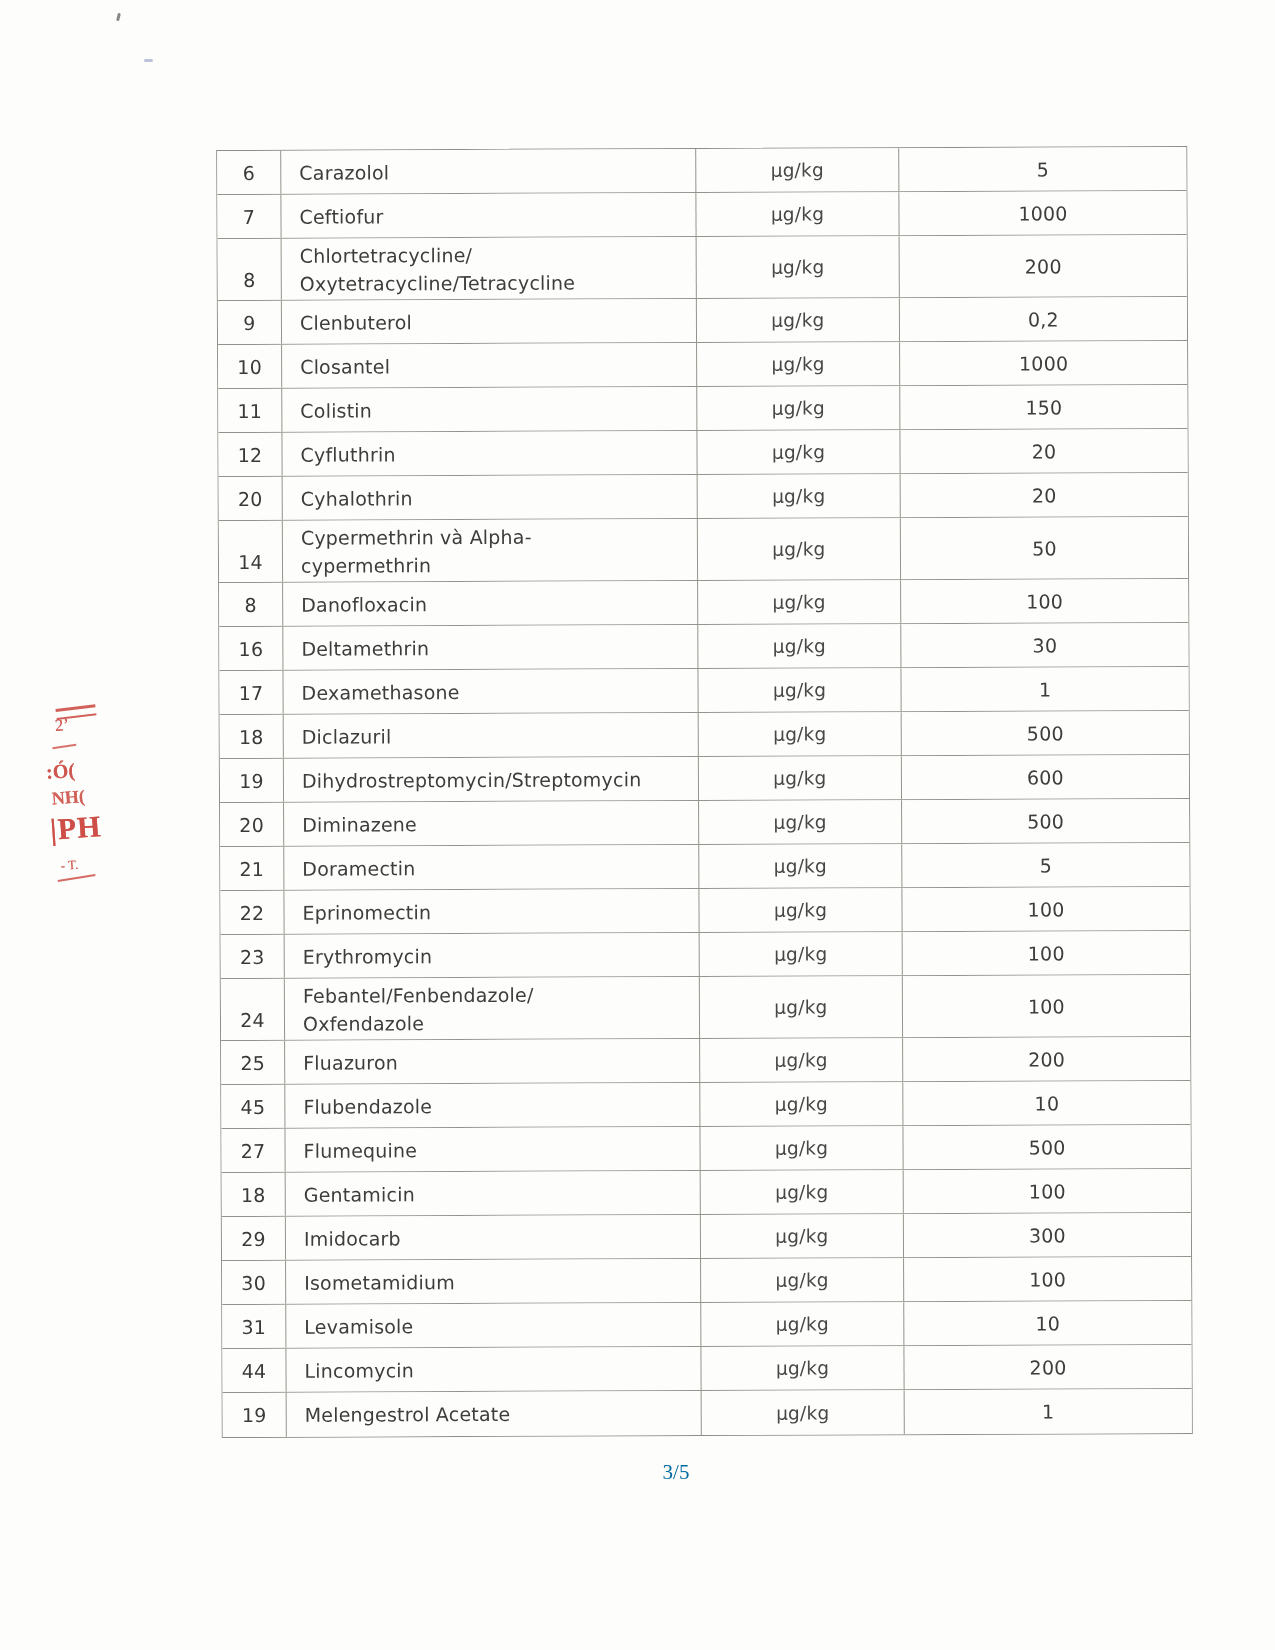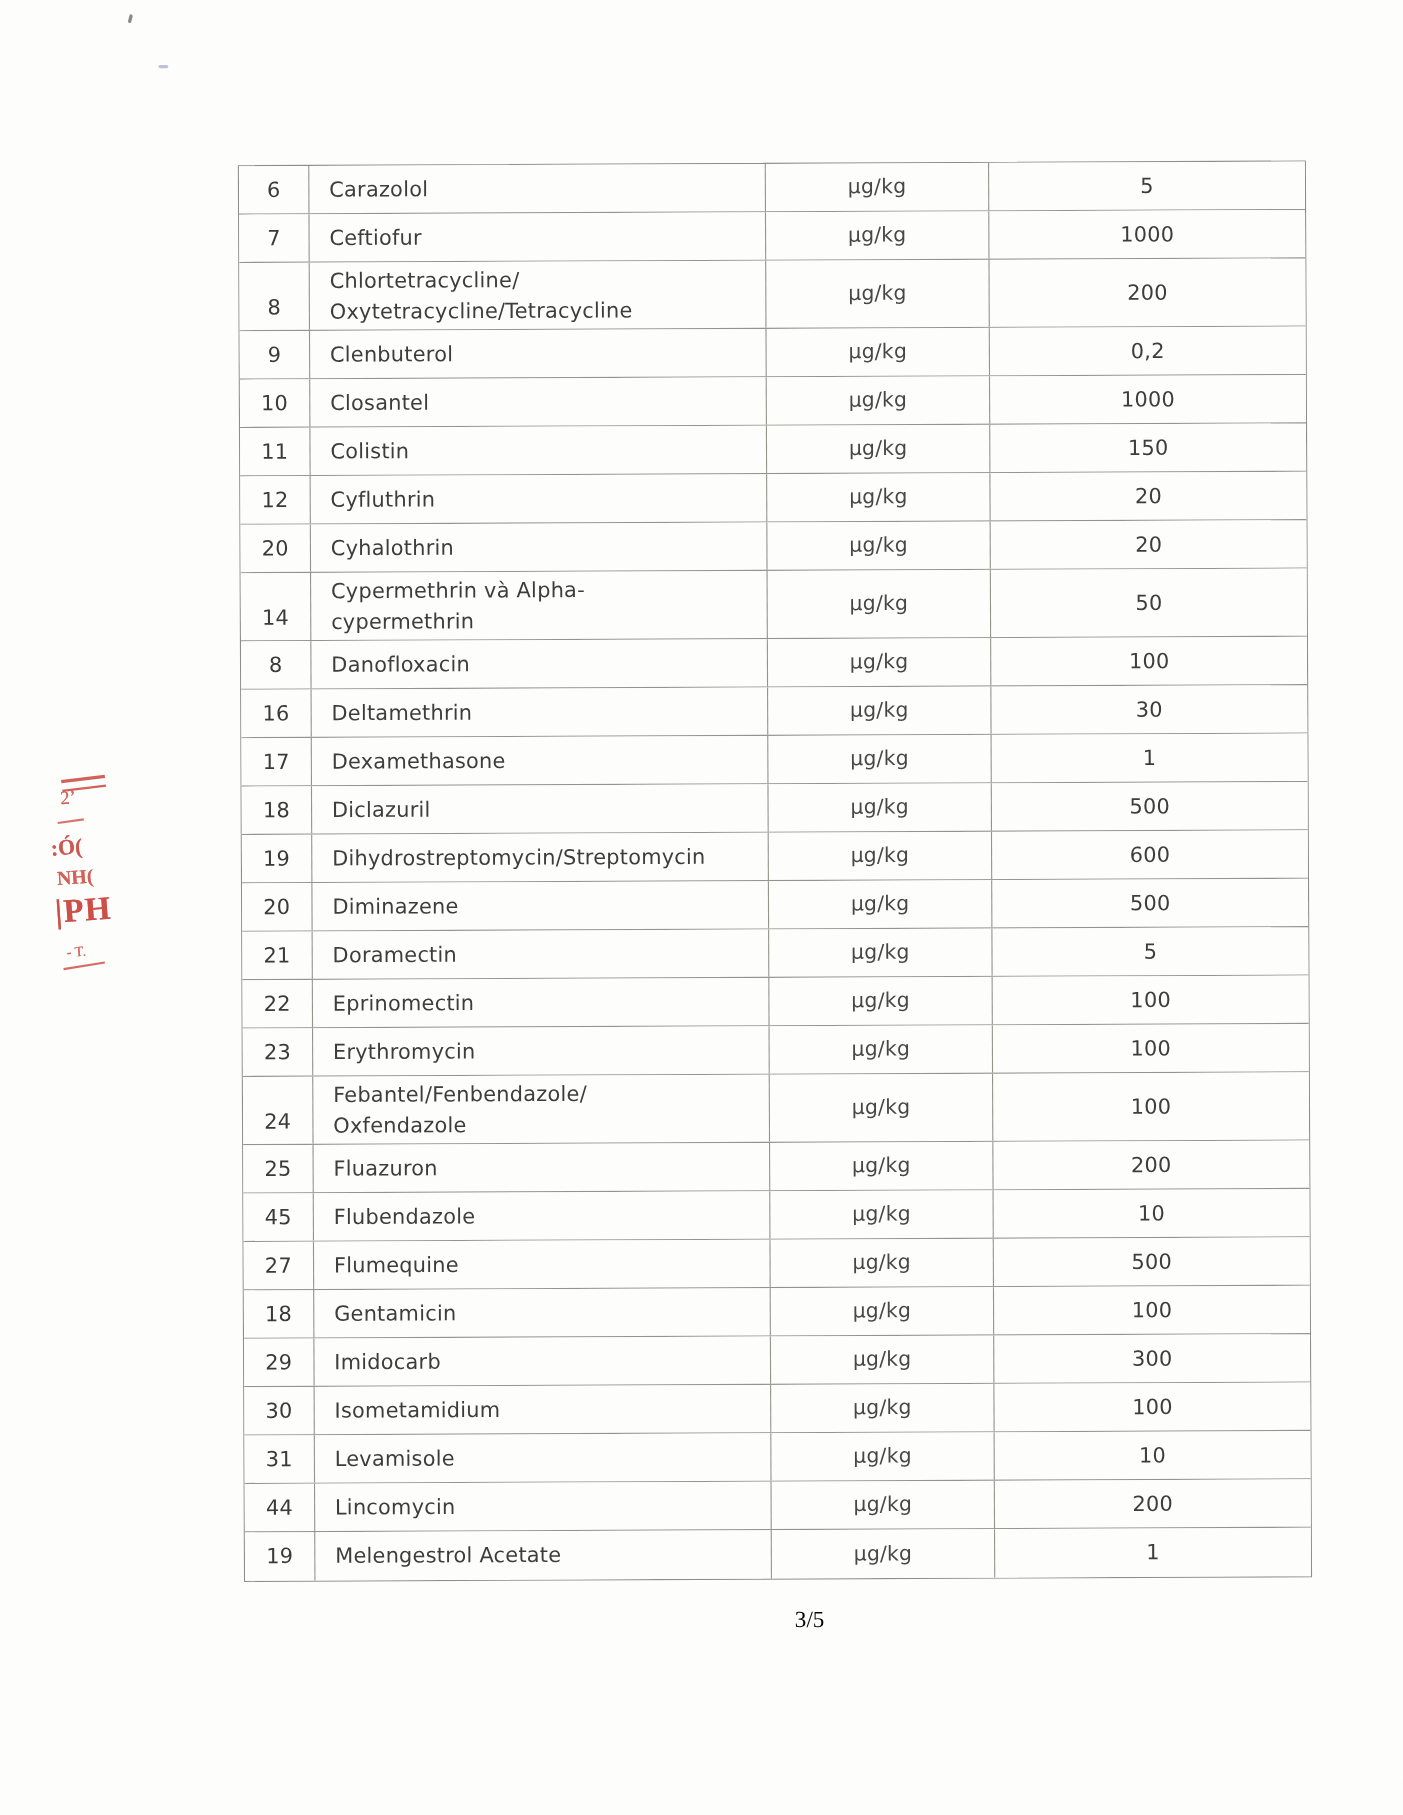--- a/index.html
+++ b/index.html
@@ -72,24 +72,24 @@
   }
   .c-unit{
     width:203px;justify-content:center;
     border-right:1px solid #94948d;
     color:#474747;font-size:18.5px;
   }
   .c-val{flex:1;justify-content:center;}
 
   
   .page-number{
-    position:absolute;left:712px;top:1460px;width:48px;
+    position:absolute;left:652px;top:1460px;width:48px;
     text-align:center;
     font-family:"Liberation Serif", serif;
-    font-size:21px;color:#000000;
+    font-size:21px;color:#0369a1;
   }
 </style>
 </head>
 <body>
 
 <div class="page">
 
   <div class="speck s1"></div>
   <div class="speck s2"></div>
 

